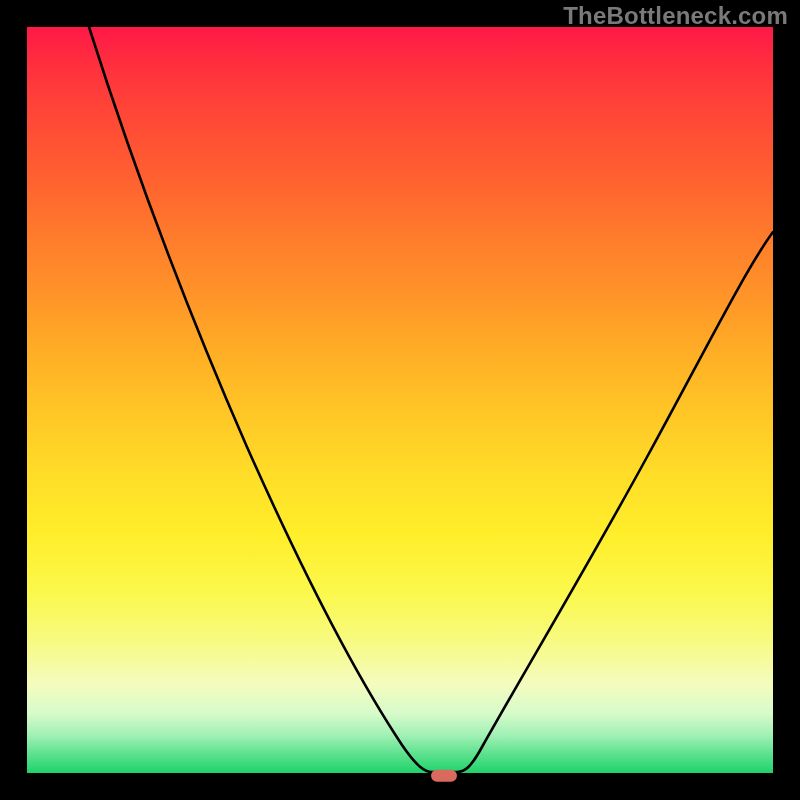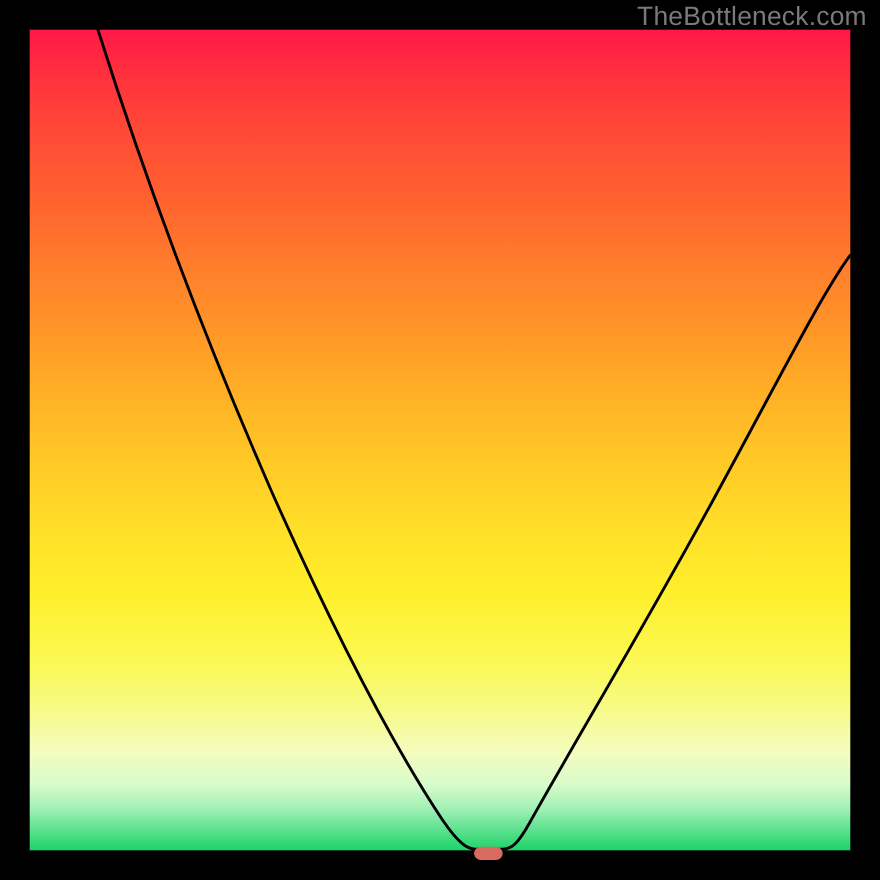--- a/index.html
+++ b/index.html
@@ -16,21 +16,21 @@
     width: 800px;
     height: 800px;
     background: #000000;
   }
   .watermark {
     position: absolute;
     top: 2px;
     right: 12px;
     color: #7a7a7a;
     font-size: 24px;
-    font-weight: 400;
+    font-weight: 700;
     letter-spacing: 0.2px;
     z-index: 20;
     user-select: none;
   }
   .plot-area {
     position: absolute;
     left: 27px;
     top: 27px;
     width: 746px;
     height: 746px;

